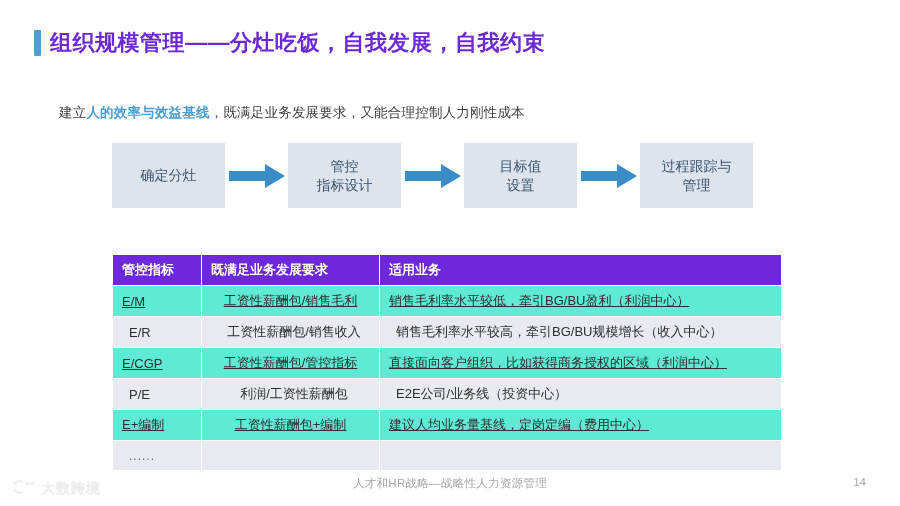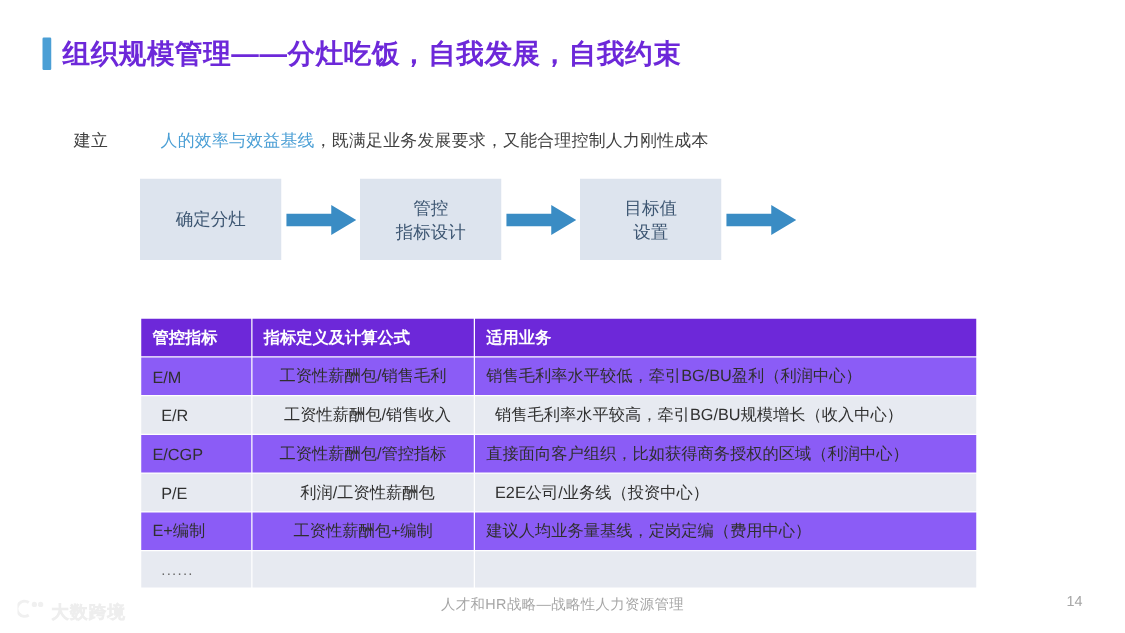--- a/index.html
+++ b/index.html
@@ -45,22 +45,21 @@
     position: absolute;
     left: 59px;
     top: 104px;
     font-size: 13.5px;
     color: #404040;
     white-space: nowrap;
     letter-spacing: .2px;
   }
   .subtitle .hl {
     color: #4b9fd5;
-    font-weight: normal;
-    margin-left: 42px;
+    font-weight: bold;
   }
 
   
   .flow {
     position: absolute;
     left: 112px;
     top: 143px;
     display: flex;
     align-items: center;
   }
@@ -107,21 +106,21 @@
     padding: 6px 9px;
     font-size: 13px;
     white-space: nowrap;
   }
   .tbl td {
     padding: 6px 9px;
     color: #2f2f2f;
     white-space: nowrap;
     height: 17px;
   }
-  .tbl tr.odd td  { background: #8b5cf6; }
+  .tbl tr.odd td  { background: #5eead4; text-decoration: underline; }
   .tbl tr.even td { background: #e7eaf1; padding-left: 16px; }
   .tbl td.c0 { text-align: left; }
   .tbl td.c1 { text-align: center; }
   .tbl td.c2 { text-align: left; }
   .tbl td.dots { letter-spacing: 1px; color: #6a6a6a; font-size: 12px; }
   .col0 { width: 88px; }
   .col1 { width: 177px; }
   .col2 { width: auto; }
 
   
@@ -202,33 +201,37 @@
     <span>目标值</span>
     <span>设置</span>
   </div>
 
   <div class="flow-arrow">
     <svg width="56" height="24" viewBox="0 0 56 24" aria-hidden="true">
       <path d="M0 7 L36 7 L36 0 L56 12 L36 24 L36 17 L0 17 Z" fill="#3a8cc4"></path>
     </svg>
   </div>
 
+  <div class="flow-box">
+    <span>过程跟踪与</span>
+    <span>管理</span>
+  </div>
 
 </div>
 
 <table class="tbl">
   <colgroup>
     <col class="col0">
       <col class="col1">
       <col class="col2">
   </colgroup>
   <thead>
     <tr>
       <th>管控指标</th>
-      <th>指标定义及计算公式</th>
+      <th>既满足业务发展要求</th>
       <th>适用业务</th>
     </tr>
   </thead>
   <tbody>
     <tr class="odd">
       <td class="c0">E/M</td>
       <td class="c1">工资性薪酬包/销售毛利</td>
       <td class="c2">销售毛利率水平较低，牵引BG/BU盈利（利润中心）</td>
     </tr>
     <tr class="even">

